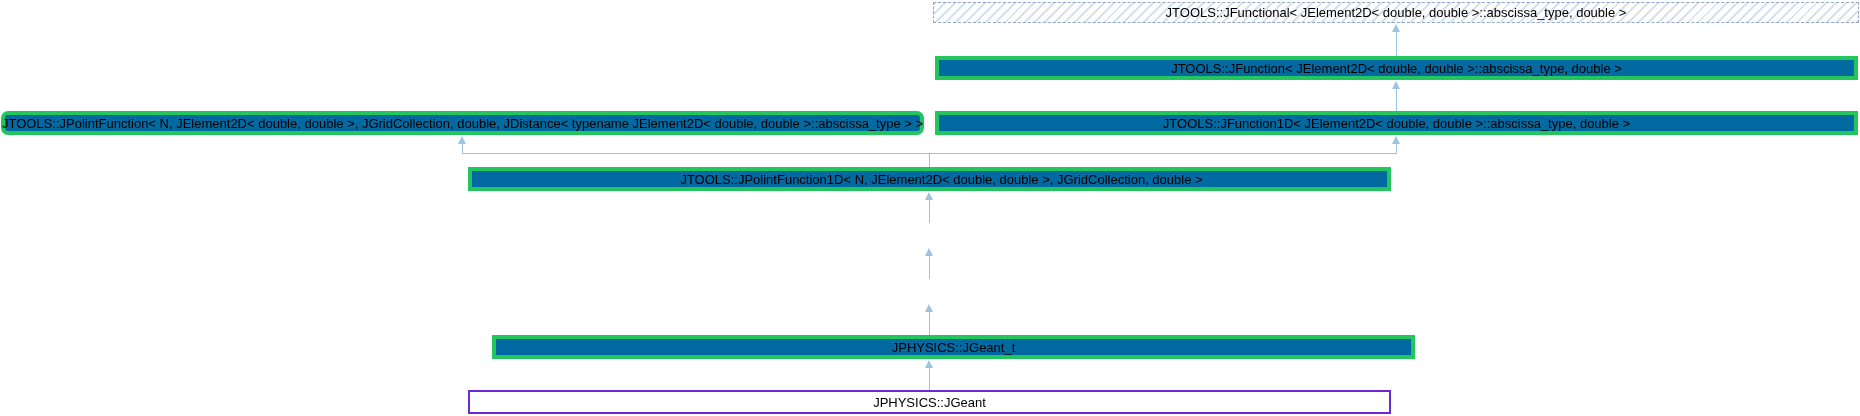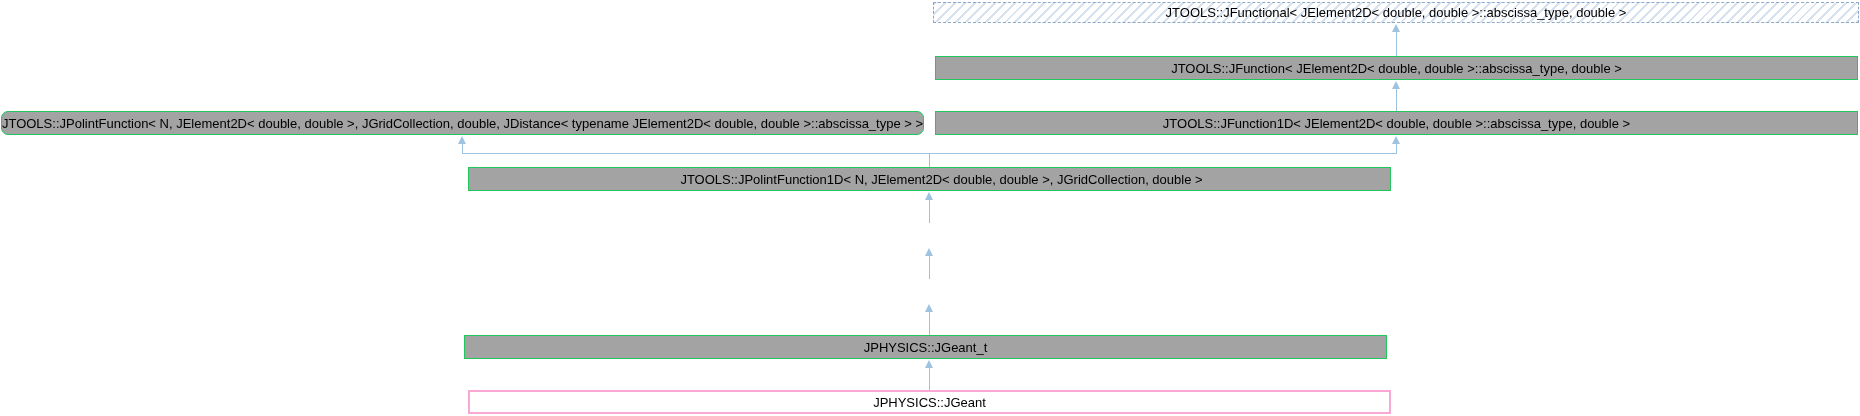--- a/index.html
+++ b/index.html
@@ -8,40 +8,40 @@
     width: 1860px;
     height: 416px;
     background: #ffffff;
     overflow: hidden;
     font-family: "Liberation Sans", sans-serif;
   }
   .node {
     position: absolute;
     box-sizing: border-box;
     height: 24px;
-    background: #a3a3a3;
-    border: 1px solid #22c55e;
+    background: #0369a1;
+    border: 4px solid #22c55e;
     display: flex;
     align-items: center;
     justify-content: center;
     font-size: 13px;
     line-height: 1;
     color: #000000;
     white-space: nowrap;
     cursor: pointer;
   }
   .node.template {
     height: 21px;
     background: repeating-linear-gradient(135deg, #d7e2f0 0 2px, #ffffff 2px 7px);
     border: 1px dashed #8ea9c8;
     cursor: default;
   }
   .node.current {
     background: #ffffff;
-    border: 2px solid #f9a8d4;
+    border: 2px solid #6d28d9;
     cursor: default;
   }
   .vline {
     position: absolute;
     width: 1px;
     background: #9dc3e1;
   }
   .hline {
     position: absolute;
     height: 1px;
@@ -91,17 +91,17 @@
   <div class="node" style="left:935px; top:56px; width:923px;">JTOOLS::JFunction&lt; JElement2D&lt; double, double &gt;::abscissa_type, double &gt;</div>
 
   <div class="node" style="left:1px; top:111px; width:923px;border-radius:7px;">JTOOLS::JPolintFunction&lt; N, JElement2D&lt; double, double &gt;, JGridCollection, double, JDistance&lt; typename JElement2D&lt; double, double &gt;::abscissa_type &gt; &gt;</div>
 
   <div class="node" style="left:935px; top:111px; width:923px;">JTOOLS::JFunction1D&lt; JElement2D&lt; double, double &gt;::abscissa_type, double &gt;</div>
 
   <div class="node" style="left:468px; top:167px; width:923px;padding-left:24px;">JTOOLS::JPolintFunction1D&lt; N, JElement2D&lt; double, double &gt;, JGridCollection, double &gt;</div>
 
 
 
-  <div class="node" style="left:464px; top:335px; width:923px;">JPHYSICS::JGeant_t</div>
+  <div class="node" style="left:492px; top:335px; width:923px;">JPHYSICS::JGeant_t</div>
 
   <div class="node current" style="left:468px; top:390px; width:923px;">JPHYSICS::JGeant</div>
 
 </div>
 
 </body></html>

